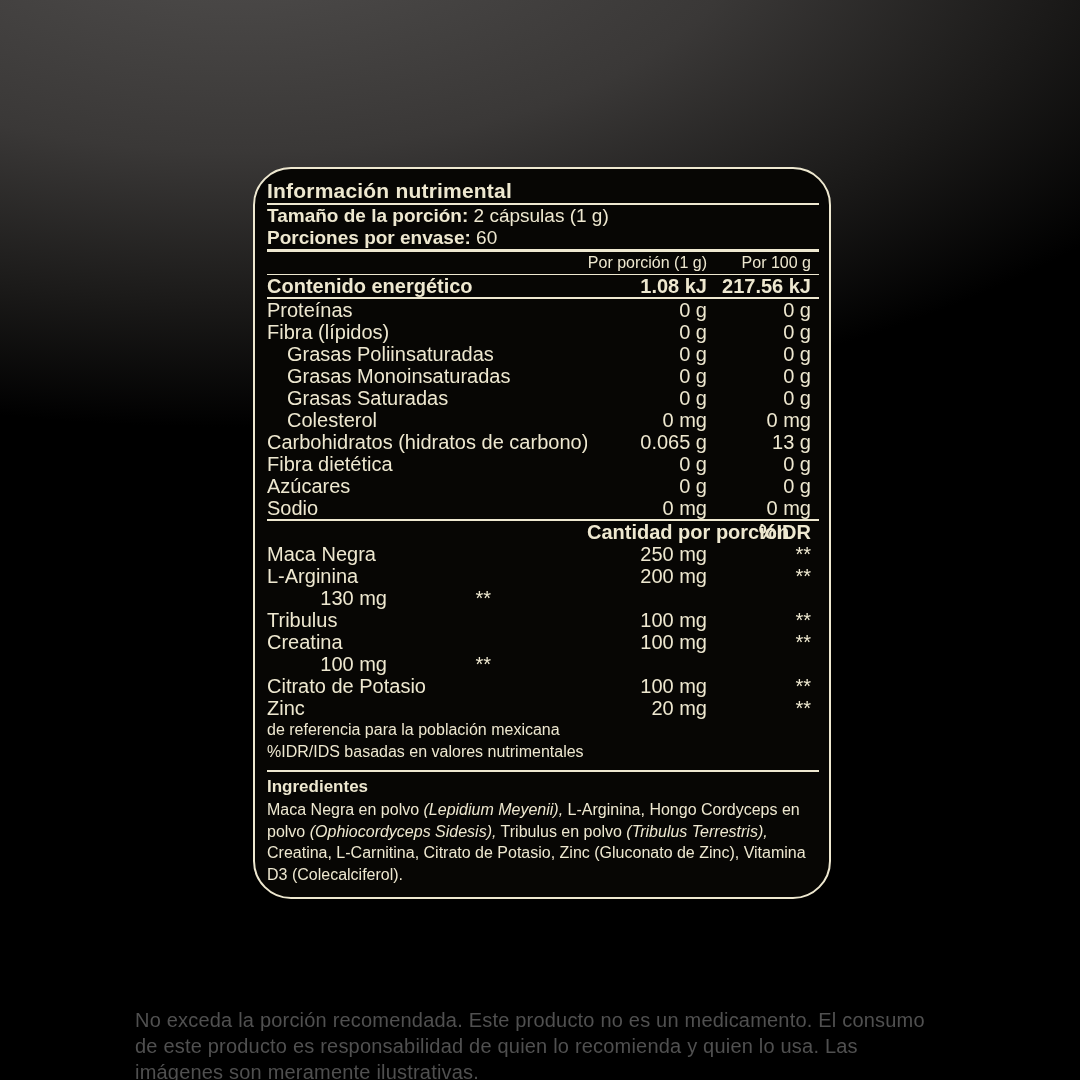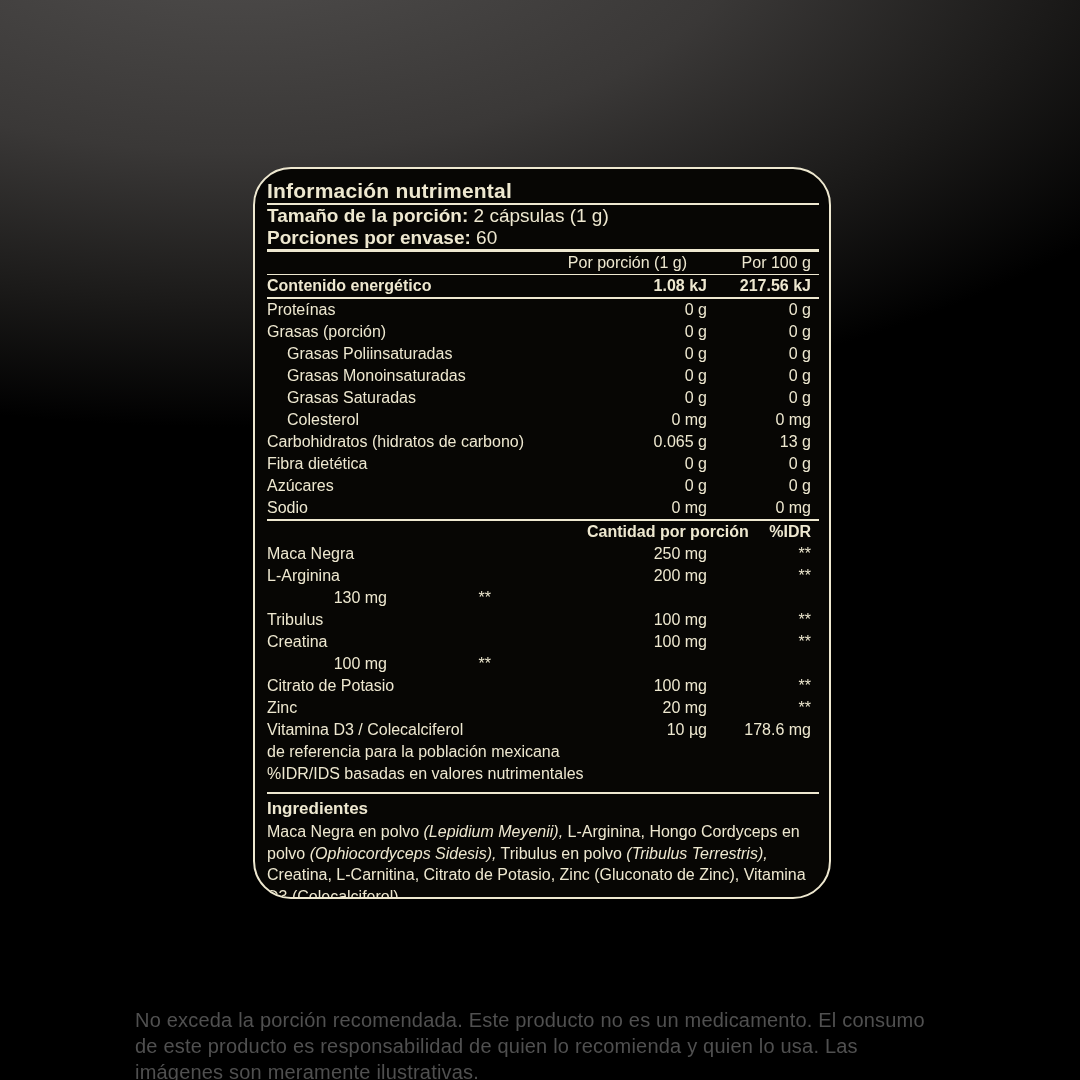--- a/index.html
+++ b/index.html
@@ -15,27 +15,27 @@
     position:absolute;left:253px;top:143px;width:578px;height:732px;
     box-sizing:border-box;background:#070604;
     border:2px solid #eee8d0;border-radius:38px;
     padding:9px 10px 16px 12px;color:#eee8d0;overflow:hidden;margin-top:24px;
   }
   .title{font-size:21px;font-weight:bold;letter-spacing:.2px;line-height:25px;margin:0;}
   .rule{border:none;background:#eee8d0;margin:0;width:100%;}
   .r1{height:1px;} .r2{height:2px;} .r3{height:3px;}
   .kv{font-size:19px;line-height:22px;}
   .kv .k{font-weight:bold;}
-  .row{display:flex;font-size:16px;line-height:22px;align-items:baseline;}
+  .row{display:flex;font-size:20px;line-height:22px;align-items:baseline;}
   .row .lbl{flex:1;white-space:nowrap;overflow:hidden;}
   .row .lbl.ind{padding-left:20px;}
   .row .c1{width:120px;text-align:right;margin-right:8px;white-space:nowrap;}
   .row .c2{width:104px;text-align:right;padding-right:8px;box-sizing:border-box;white-space:nowrap;}
   .row.bold{font-weight:bold;}
-  .row.colhead{font-size:16px;gap:20px;}
+  .row.colhead{font-size:16px;}
   .note{font-size:16px;line-height:22px;}
   .pre-ing{margin-top:7px;}
   .ing-title{font-size:17px;font-weight:bold;line-height:25px;margin:2px 0 0 0;}
   .ing-text{font-size:16px;line-height:21.5px;margin:0;}
   .it{font-style:italic;}
   .disclaimer{
     position:absolute;top:1007px;left:50%;transform:translateX(-50%);
     width:810px;text-align:left;color:#505050;
     font-size:20px;line-height:26px;letter-spacing:.2px;
   }
@@ -67,21 +67,21 @@
       <span class="c2">217.56 kJ</span>
     </div>
     <hr class="rule r2">
 
     <div class="row">
       <span class="lbl">Proteínas</span>
       <span class="c1">0 g</span>
       <span class="c2">0 g</span>
     </div>
     <div class="row">
-      <span class="lbl">Grasas (porción)</span>
+      <span class="lbl">Fibra (lípidos)</span>
       <span class="c1">0 g</span>
       <span class="c2">0 g</span>
     </div>
     <div class="row">
       <span class="lbl ind">Grasas Poliinsaturadas</span>
       <span class="c1">0 g</span>
       <span class="c2">0 g</span>
     </div>
     <div class="row">
       <span class="lbl ind">Grasas Monoinsaturadas</span>
@@ -157,25 +157,20 @@
     <div class="row">
       <span class="lbl">Citrato de Potasio</span>
       <span class="c1">100 mg</span>
       <span class="c2">**</span>
     </div>
     <div class="row">
       <span class="lbl">Zinc</span>
       <span class="c1">20 mg</span>
       <span class="c2">**</span>
     </div>
-    <div class="row">
-      <span class="lbl">Vitamina D3 / Colecalciferol</span>
-      <span class="c1">10 µg</span>
-      <span class="c2">178.6 mg</span>
-    </div>
 
     <div class="note">de referencia para la población mexicana</div>
     <div class="note">%IDR/IDS basadas en valores nutrimentales</div>
 
     <hr class="rule r2 pre-ing">
 
     <h2 class="ing-title">Ingredientes</h2>
     <p class="ing-text"><span>Maca Negra en polvo </span><span class="it">(Lepidium Meyenii),</span><span> L-Arginina, Hongo Cordyceps en polvo </span><span class="it">(Ophiocordyceps Sidesis),</span><span> Tribulus en polvo </span><span class="it">(Tribulus Terrestris),</span><span> Creatina, L-Carnitina, Citrato de Potasio, Zinc (Gluconato de Zinc), Vitamina D3 (Colecalciferol).</span></p>
 
   </div>

